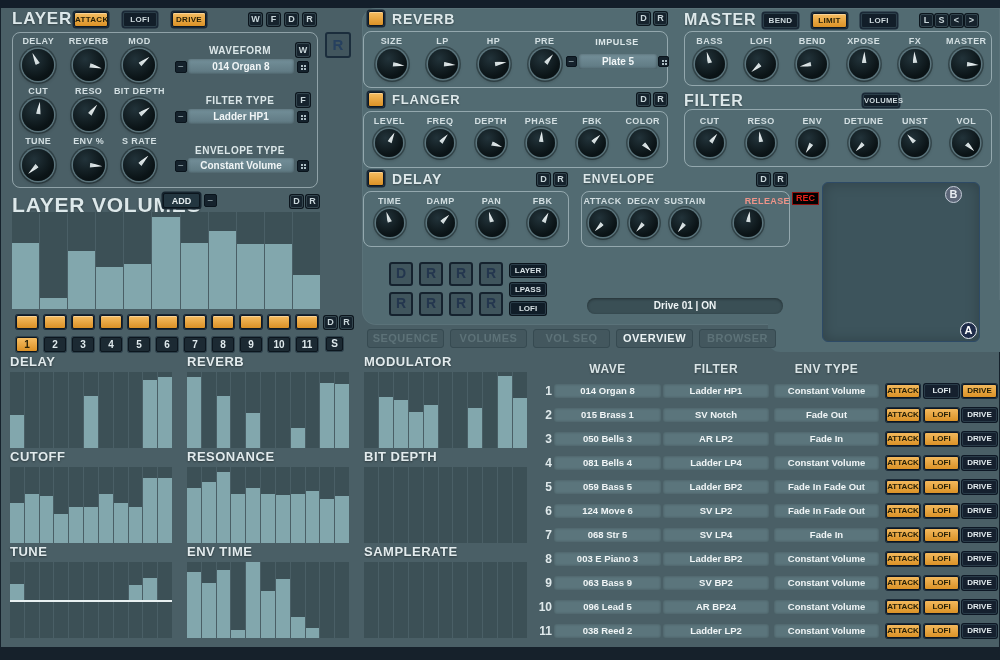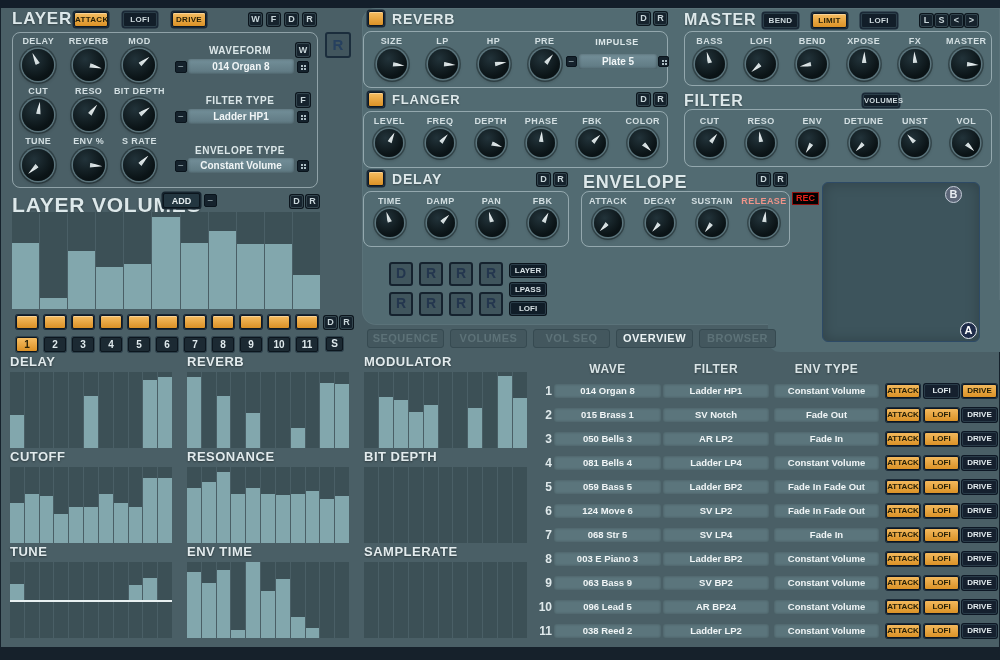--- a/index.html
+++ b/index.html
@@ -15,21 +15,21 @@
 
   .sec-title{position:absolute;font-weight:bold;color:#dde8ea;letter-spacing:.8px;white-space:nowrap;
              text-shadow:0 1px 2px rgba(0,0,0,.35);}
   .obox{position:absolute;border:1px solid rgba(213,229,233,.5);border-radius:8px;box-sizing:border-box;}
 
   
   .kgrid{position:absolute;display:grid;grid-template-columns:repeat(3,1fr);grid-auto-rows:1fr;}
   .krow{position:absolute;display:flex;}
   .kcell{flex:1;display:flex;flex-direction:column;align-items:center;}
   .klabel{font-size:9px;font-weight:bold;color:#d3dfe2;letter-spacing:.4px;margin-bottom:3px;white-space:nowrap;}
-  .klabel.accent{color:#ef9489;}
+  .klabel.accent{color:#ef9489;padding-left:39px;}
   .knob{position:relative;border-radius:50%;
         background:radial-gradient(circle at 38% 32%,#22333a 0%,#0b1417 65%,#060c0f 100%);
         box-shadow:0 0 0 1.5px #5b747c,0 0 0 3px rgba(15,24,28,.4),0 2px 4px rgba(0,0,0,.45);}
   .kn32 .knob{width:32px;height:32px;}
   .kn30 .knob{width:30px;height:30px;}
   .kn28 .knob{width:28px;height:28px;}
   .nwrap{position:absolute;left:0;top:0;right:0;bottom:0;}
   .needle{position:absolute;left:50%;top:8%;width:5px;height:40%;margin-left:-2.5px;
           background:linear-gradient(#f4f8f9,#cdd7d9);
           clip-path:polygon(50% 0,100% 100%,0 100%);}
@@ -457,21 +457,21 @@
       <div class="kcell">
         <div class="klabel">FBK</div>
         <div class="knob">
           <div class="nwrap" style="transform: rotate(28deg);">
             <div class="needle"></div>
           </div>
         </div>
       </div>
     </div>
 
-  <div class="sec-title" style="left:583px;top:172px;font-size:18px">ENVELOPE</div>
+  <div class="sec-title" style="left:583px;top:172px;font-size:12px">ENVELOPE</div>
   <div class="minis" style="left:757px;top:173px;gap:4px">
       <div class="mini">D</div>
       <div class="mini">R</div>
     </div>
   <div class="obox" style="left:581px;top:191px;width:209px;height:56px"></div>
   <div class="krow kn28" style="left:582px;top:196px;width:208px">
       <div class="kcell">
         <div class="klabel">ATTACK</div>
         <div class="knob">
           <div class="nwrap" style="transform: rotate(225deg);">
@@ -635,20 +635,21 @@
       <div class="drbtn">R</div>
       <div class="drbtn">R</div>
       <div class="drbtn">R</div>
       <div class="drbtn">R</div>
     </div>
   <div id="dr-labels">
       <div class="drlabel">LAYER</div>
       <div class="drlabel">LPASS</div>
       <div class="drlabel">LOFI</div>
     </div>
+  <div class="display">Drive 01 | ON</div>
 
   <div id="tabs">
       <div class="tab">SEQUENCE</div>
       <div class="tab">VOLUMES</div>
       <div class="tab">VOL SEQ</div>
       <div class="tab active">OVERVIEW</div>
       <div class="tab">BROWSER</div>
     </div>
 
   <div class="chart-label" style="left:10px;top:354px">DELAY</div>

